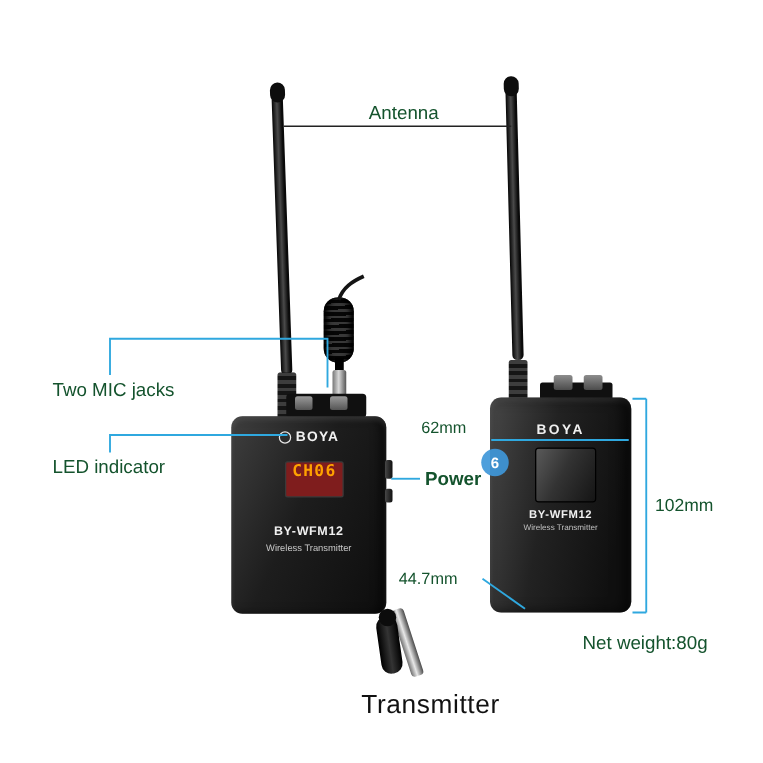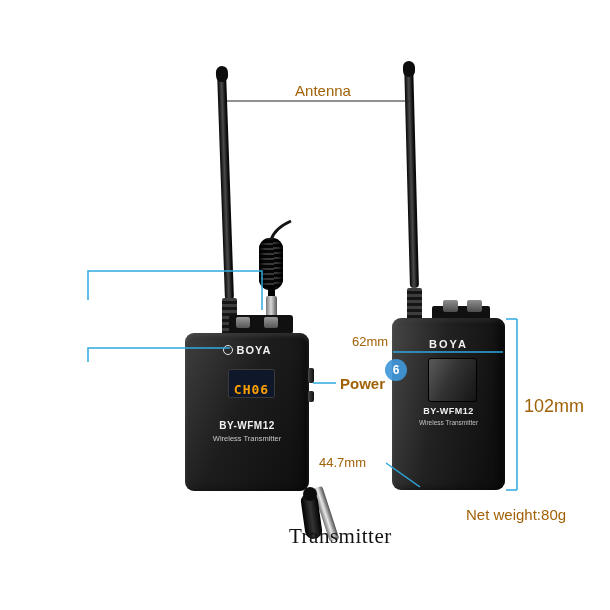--- a/index.html
+++ b/index.html
@@ -1,22 +1,22 @@
 <!DOCTYPE html>
 <html><head>
 <meta charset="utf-8">
 <style>
   html,body{margin:0;padding:0;}
   body{background:#ffffff;font-family:"Liberation Sans",sans-serif;}
   #stage{position:relative;width:610px;height:610px;background:#ffffff;overflow:hidden;}
 
   
-  .label{position:absolute;color:#a16207;font-size:15px;white-space:nowrap;}
+  .label{position:absolute;color:#14532d;font-size:15px;white-space:nowrap;}
   .label.small{font-size:13px;}
-  .label.mid{font-size:18px;}
+  .label.mid{font-size:14px;}
   .title-label{position:absolute;color:#111;font-size:21px;letter-spacing:.5px;}
 
   
   .antenna-rod{position:absolute;width:9px;background:linear-gradient(90deg,#050505,#4a4a4a 45%,#0a0a0a 85%);
     border-radius:4px;transform-origin:bottom center;}
   .rod-left{left:225px;top:76px;height:224px;transform:rotate(-2deg);}
   .rod-right{left:410px;top:70px;height:218px;transform:rotate(-1.5deg);}
   .antenna-cap{position:absolute;width:12px;height:16px;border-radius:6px;background:#0d0d0d;}
   .cap-left{left:216px;top:66px;transform:rotate(-2deg);}
   .cap-right{left:403px;top:61px;transform:rotate(-1.5deg);}
@@ -35,22 +35,22 @@
   .nut-2{left:264px;top:317px;}
   .cable-plug{position:absolute;left:266px;top:296px;width:11px;height:23px;border-radius:2px;
     background:linear-gradient(90deg,#777,#d8d8d8 45%,#555);}
   .cable-neck{position:absolute;left:268px;top:286px;width:7px;height:12px;background:#000;}
   .cable-coil{position:absolute;left:259px;top:238px;width:24px;height:52px;border-radius:11px;
     background:repeating-linear-gradient(178deg,#383838 0 2px,#060606 2px 5px);
     box-shadow:inset 3px 0 4px #000, inset -3px 0 4px #000;}
   .logo-row{position:absolute;left:185px;top:344px;width:124px;display:flex;align-items:center;justify-content:center;gap:4px;}
   .logo-ring{width:10px;height:10px;border:1.5px solid #e8e8e8;border-radius:50%;box-sizing:border-box;}
   .brand-text{color:#f2f2f2;font-size:11px;font-weight:bold;letter-spacing:1px;}
-  .lcd{position:absolute;left:228px;top:369px;width:45px;height:27px;background:#0f172a;border:1px solid #3a3a3a;border-radius:2px;
-    display:flex;align-items:flex-end;justify-content:center;}
+  .lcd{position:absolute;left:228px;top:369px;width:45px;height:27px;background:#7f1d1d;border:1px solid #3a3a3a;border-radius:2px;
+    display:flex;align-items:flex-start;justify-content:center;}
   .lcd-text{color:#ffa200;font-family:"DejaVu Sans Mono",monospace;font-size:13px;font-weight:bold;letter-spacing:1px;}
   .side-btn{position:absolute;background:linear-gradient(90deg,#474747,#101010);border-radius:2px;}
   .btn-power{left:308px;top:368px;width:6px;height:15px;}
   .btn-vol{left:308px;top:391px;width:6px;height:11px;}
   .model-front{position:absolute;left:185px;top:420px;width:124px;text-align:center;color:#f0f0f0;font-size:10px;font-weight:bold;letter-spacing:.5px;}
   .type-front{position:absolute;left:185px;top:434px;width:124px;text-align:center;color:#c8c8c8;font-size:7.5px;}
 
   
   .mic-clip{position:absolute;left:321px;top:486px;width:10px;height:56px;border-radius:3px;transform:rotate(-18deg);
     background:linear-gradient(90deg,#707070,#e8e8e8 45%,#4a4a4a);}
@@ -131,20 +131,22 @@
     <polyline points="88,362 88,348 230,348" fill="none" stroke="#2fa8df" stroke-width="1.5"></polyline>
     <line x1="313" y1="383" x2="336" y2="383" stroke="#2fa8df" stroke-width="1.5"></line>
     <line x1="393" y1="352" x2="503" y2="352" stroke="#2fa8df" stroke-width="1.5"></line>
     <line x1="517" y1="319" x2="517" y2="490" stroke="#2fa8df" stroke-width="1.5"></line>
     <line x1="506" y1="319" x2="517" y2="319" stroke="#2fa8df" stroke-width="1.5"></line>
     <line x1="506" y1="490" x2="517" y2="490" stroke="#2fa8df" stroke-width="1.5"></line>
     <line x1="386" y1="463" x2="420" y2="487" stroke="#2fa8df" stroke-width="1.5"></line>
   </svg>
 
   <div class="label" style="left:283px;top:82px;width:80px;text-align:center;">Antenna</div>
+  <div class="label" style="left:42px;top:304px;">Two MIC jacks</div>
+  <div class="label" style="left:42px;top:365px;">LED indicator</div>
   <div class="label" style="left:340px;top:375px;font-weight:bold;">Power</div>
-  <div class="label small" style="left:352px;top:334px;">62mm</div>
+  <div class="label small" style="left:337px;top:334px;">62mm</div>
   <div class="label mid" style="left:524px;top:396px;">102mm</div>
   <div class="label small" style="left:319px;top:455px;">44.7mm</div>
   <div class="label" style="left:466px;top:506px;">Net weight:80g</div>
-  <div class="title-label" style="left:289px;top:524px;font-family:Liberation Serif, serif;">Transmitter</div>
+  <div class="title-label" style="left:289px;top:552px;">Transmitter</div>
 
 </div>
 
 </body></html>

